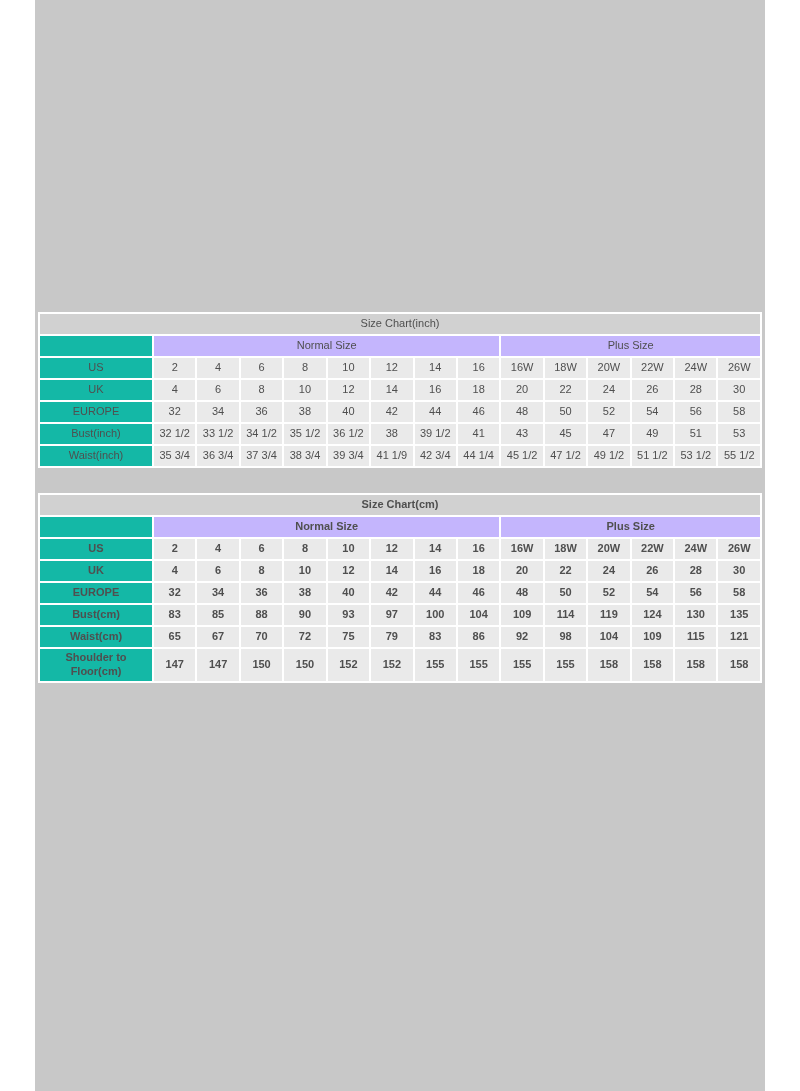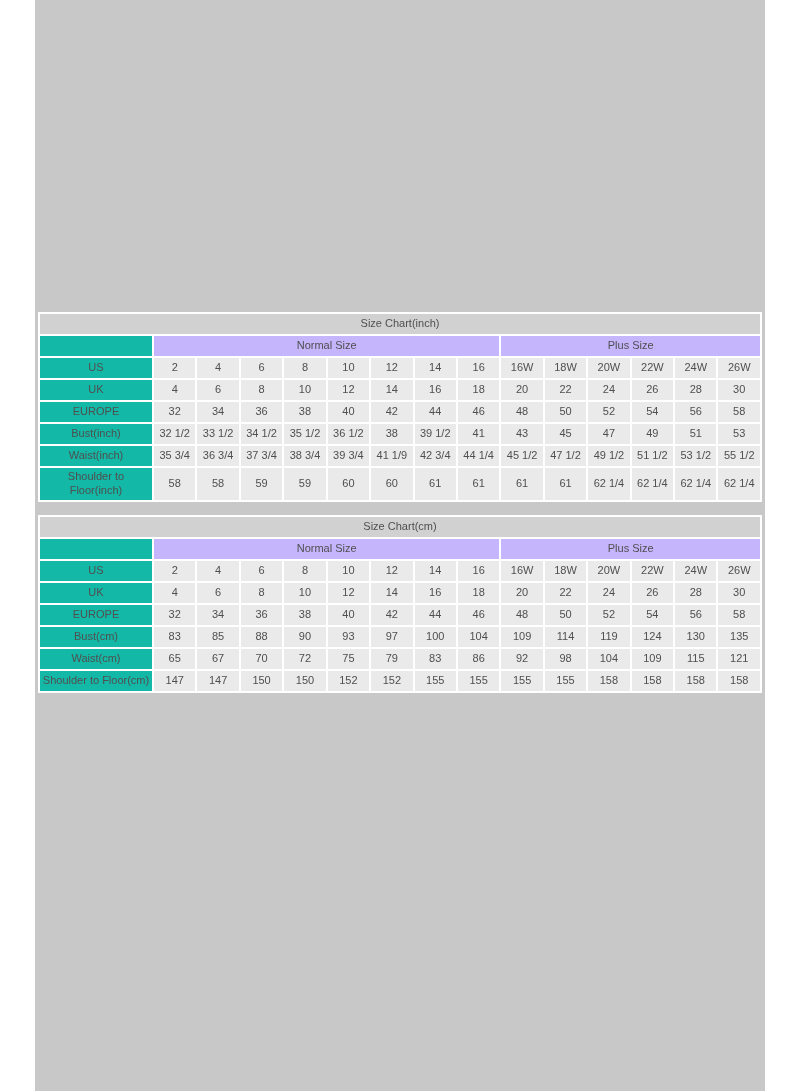--- a/index.html
+++ b/index.html
@@ -23,21 +23,22 @@
     height: 1091px;
     background: #c8c8c8;
   }
   .sheet {
     position: absolute;
     left: 38px;
     top: 312px;
     width: 724px;
   }
   .table-mount + .table-mount {
-    margin-top: 13px;
+    margin-top: 25px;
+    font-weight: bold;
   }
   table.size-table {
     width: 724px;
     border-collapse: separate;
     border-spacing: 2px;
     background: #ffffff;
     table-layout: fixed;
   }
   table.size-table td {
     text-align: center;
@@ -177,37 +178,20 @@
               <td class="data-cell">41 1/9</td>
               <td class="data-cell">42 3/4</td>
               <td class="data-cell">44 1/4</td>
               <td class="data-cell">45 1/2</td>
               <td class="data-cell">47 1/2</td>
               <td class="data-cell">49 1/2</td>
               <td class="data-cell">51 1/2</td>
               <td class="data-cell">53 1/2</td>
               <td class="data-cell">55 1/2</td>
             </tr>
-            <tr>
-              <td class="label-cell">Shoulder to Floor(inch)</td>
-              <td class="data-cell">58</td>
-              <td class="data-cell">58</td>
-              <td class="data-cell">59</td>
-              <td class="data-cell">59</td>
-              <td class="data-cell">60</td>
-              <td class="data-cell">60</td>
-              <td class="data-cell">61</td>
-              <td class="data-cell">61</td>
-              <td class="data-cell">61</td>
-              <td class="data-cell">61</td>
-              <td class="data-cell">62 1/4</td>
-              <td class="data-cell">62 1/4</td>
-              <td class="data-cell">62 1/4</td>
-              <td class="data-cell">62 1/4</td>
-            </tr>
           </tbody>
         </table>
       </div>
     <div class="table-mount">
         <table class="size-table">
           <colgroup>
             <col style="width: 112px;">
             <col>
             <col>
             <col>

